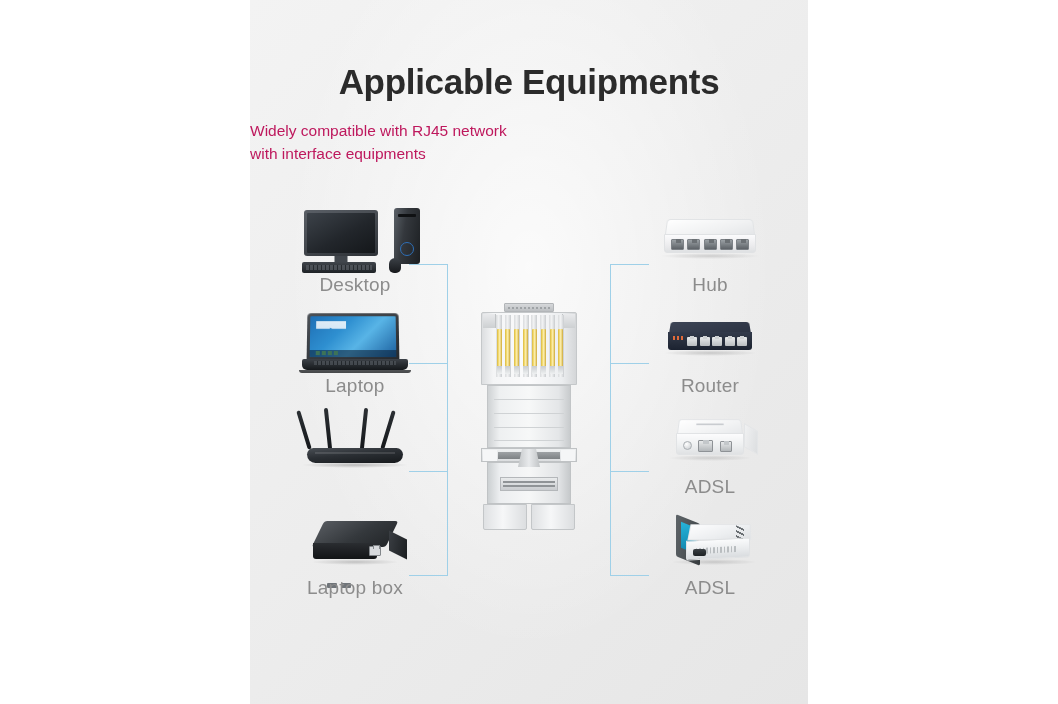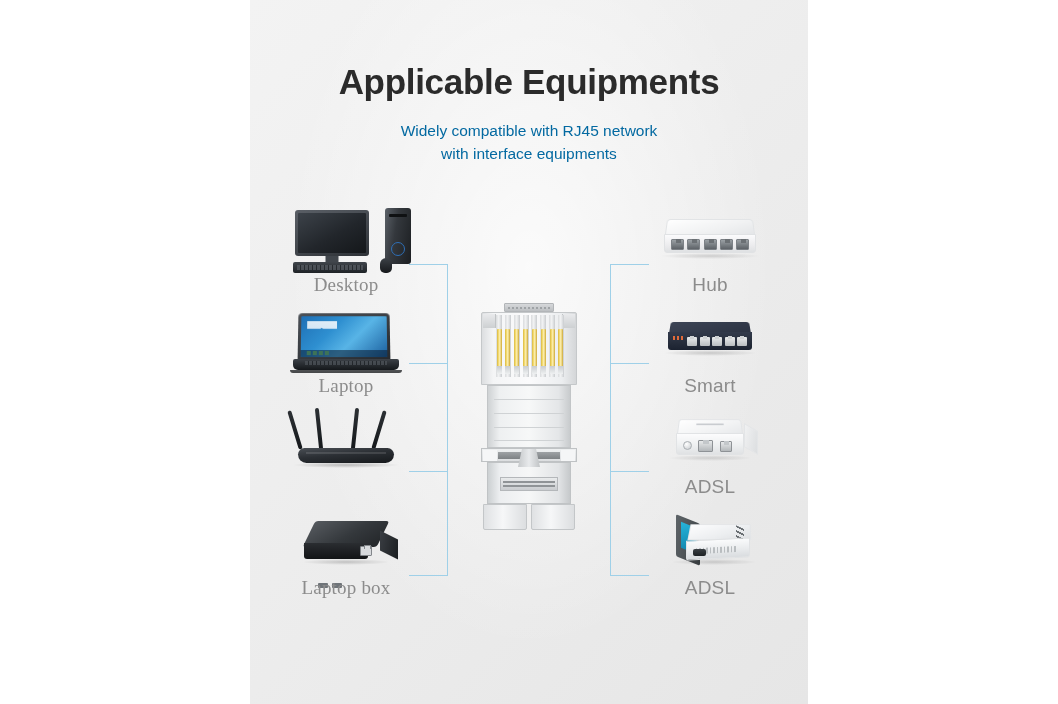--- a/index.html
+++ b/index.html
@@ -23,27 +23,27 @@
   }
 
   
   .title {
     position:absolute; left:250px; top:62px; width:558px;
     text-align:center; font-size:35px; font-weight:bold; color:#2b2b2b;
     letter-spacing:-.3px; z-index:5;
   }
   .subtitle {
     position:absolute; left:250px; top:119px; width:558px;
-    text-align:center; font-size:15.5px; color:#0369a1; line-height:23px;
+    font-size:15.5px; color:#be185d; line-height:23px;
     font-weight:400; z-index:5;
   }
 
   
   .col { position:absolute; top:206px; width:170px; z-index:4; }
-  .col-left  { left:261px;font-family:Liberation Serif, serif; }
+  .col-left  { left:270px; }
   .col-right { left:625px; }
 
   .item { position:relative; height:101px; text-align:center; }
   .art  { position:relative; height:68px; }
   .cap  {
     position:absolute; left:0; right:0; top:68px;
     font-size:19px; color:#8c8c8c; font-weight:400; letter-spacing:.2px;
     white-space:nowrap;
   }
 
@@ -403,21 +403,21 @@
           <div class="sw-ports">
             <span class="sw-port"></span>
             <span class="sw-port"></span>
             <span class="sw-port"></span>
             <span class="sw-port"></span>
             <span class="sw-port"></span>
           </div>
         </div>
         <div class="ctr sw-shadow"></div>
       </div>
-      <div class="cap">Smart</div>
+      <div class="cap">Router</div>
     </div>
 
     <div class="item">
       <div class="art">
         <div class="ctr ad-top">
           <span class="ad-brand"></span>
         </div>
         <div class="ad-side"></div>
         <div class="ctr ad-front">
           <span class="ad-led"></span>

